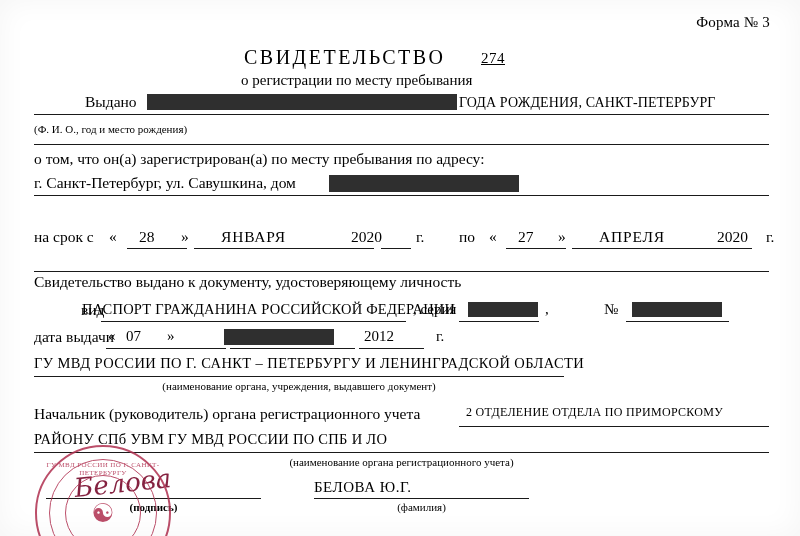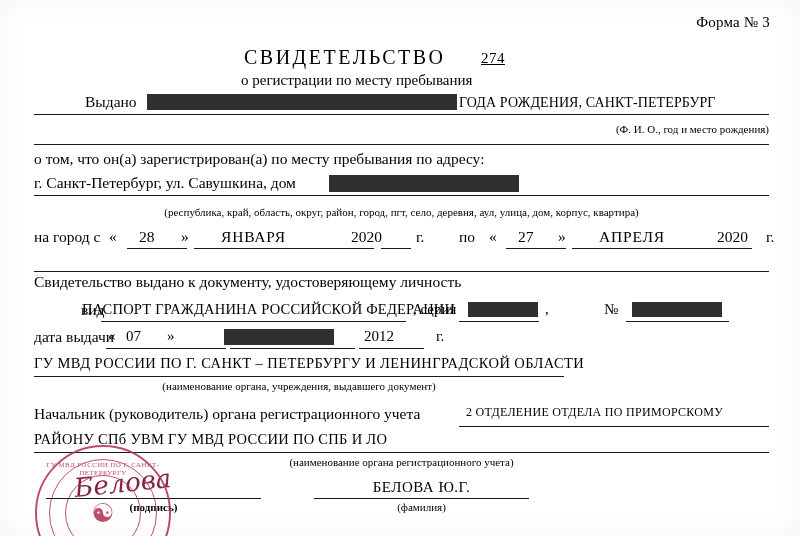--- a/index.html
+++ b/index.html
@@ -80,21 +80,21 @@
     position: absolute;
     border-bottom: 1px solid #1a1a1a;
   }
   .u-vydano { left: 0px; top: 21px; width: 735px; }
   .u-full1 { left: 0px; top: 51px; width: 735px; }
   .cap-fio {
     position: absolute;
     left: 0px;
     top: 30px;
     width: 735px;
-    text-align: right;
+    text-align: left;
     font-size: 11px;
   }
 
   .line-otom {
     position: absolute;
     top: 150px;
     left: 34px;
     font-size: 15.5px;
   }
   .addr-row {
@@ -226,21 +226,21 @@
     top: 31px;
     width: 215px;
     text-align: center;
     font-size: 11px;
   }
   .familiya-val {
     position: absolute;
     left: 280px;
     top: 9px;
     width: 215px;
-    text-align: center;
+    text-align: left;
     font-size: 15px;
     letter-spacing: 0.5px;
   }
   .signature {
     position: absolute;
     left: 40px;
     top: -2px;
     font-family: "DejaVu Serif", serif;
     font-size: 26px;
     font-style: italic;
@@ -323,24 +323,23 @@
     <div class="uline u-full1"></div>
   </div>
 
   <div class="line-otom">о том, что он(а) зарегистрирован(а) по месту пребывания по адресу:</div>
 
   <div class="addr-row">
     <div class="addr-text">г. Санкт-Петербург, ул. Савушкина, дом</div>
     <div class="redact r2"></div>
     <div class="uline u-addr"></div>
   </div>
-  <div class="cap-addr">(республика, край, область, округ, район, город, пгт, село, деревня, аул, улица, дом, корпус, квартира)</div>
 
   <div class="term-row">
-    <div class="seg" style="left:0px;">на город с</div>
+    <div class="seg" style="left:0px;">на срок с</div>
     <div class="seg" style="left:75px;">«</div>
     <div class="seg" style="left:105px;">28</div>
     <div class="seg" style="left:147px;">»</div>
     <div class="seg" style="left:187px; letter-spacing:0.8px;">ЯНВАРЯ</div>
     <div class="seg" style="left:317px;">2020</div>
     <div class="seg" style="left:382px;">г.</div>
     <div class="seg" style="left:425px;">по</div>
     <div class="seg" style="left:455px;">«</div>
     <div class="seg" style="left:484px;">27</div>
     <div class="seg" style="left:524px;">»</div>

